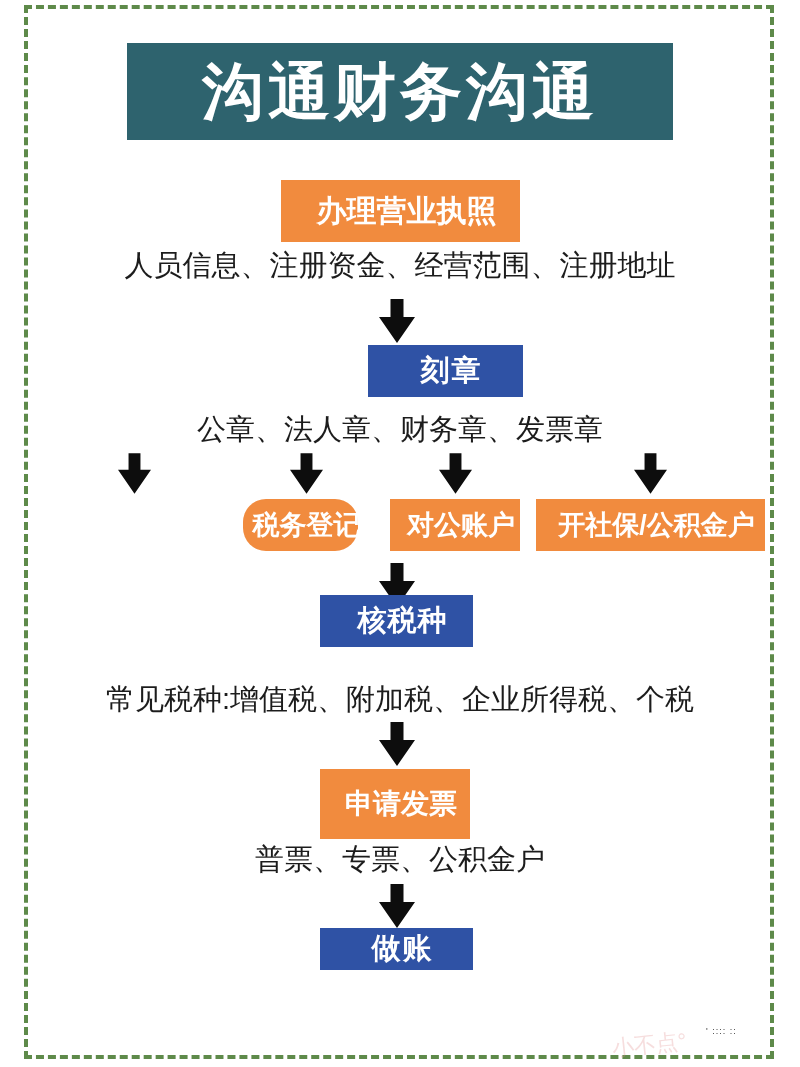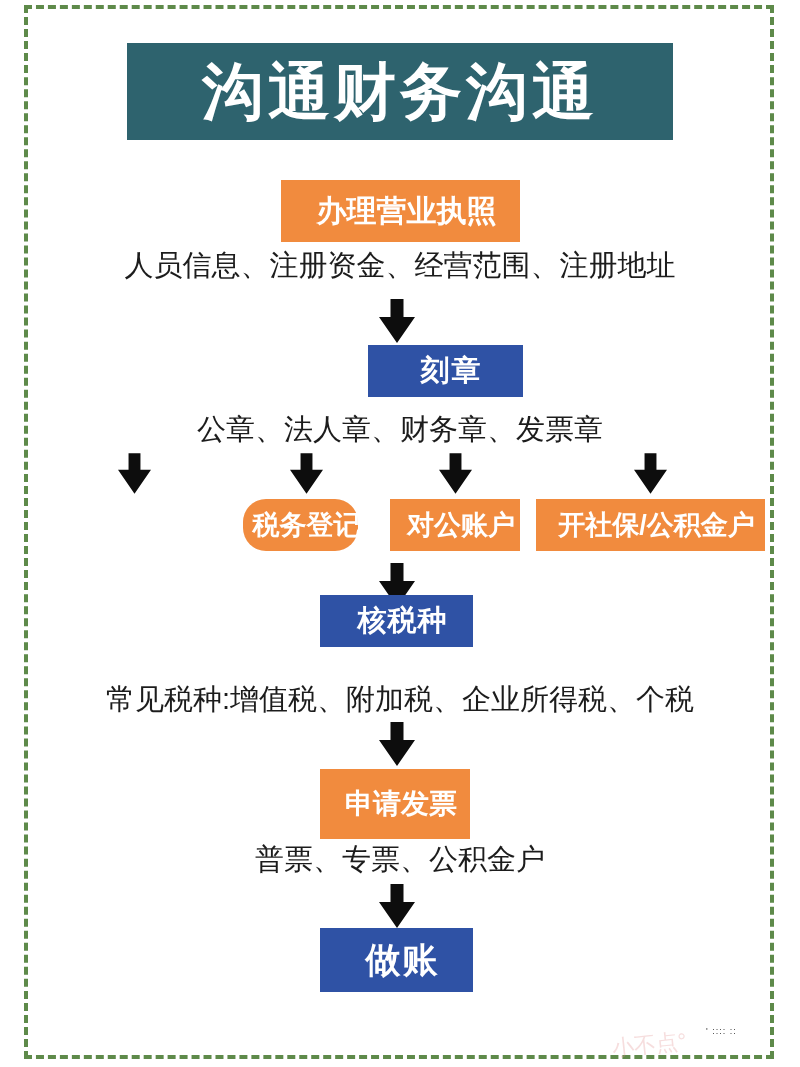--- a/index.html
+++ b/index.html
@@ -43,21 +43,21 @@
     white-space: nowrap;
     padding-left: 12px;
   }
   .node.orange { background: #f18b3e; }
   .node.blue   { background: #2f52a5; }
 
   .step1 { left: 281px; top: 180px; width: 239px; height: 62px; font-size: 30px; }
   .step2 { left: 320px; top: 345px; width: 155px; height: 52px; font-size: 29px; letter-spacing: 2px; margin-left: 48px; }
   .step3 { left: 320px; top: 595px; width: 153px; height: 52px; font-size: 29px; letter-spacing: 1px; }
   .step4 { left: 320px; top: 769px; width: 150px; height: 70px; font-size: 28px; }
-  .step5 { left: 320px; top: 928px; width: 153px; height: 64px; font-size: 35px; letter-spacing: 2px; }
+  .step5 { left: 320px; top: 928px; width: 153px; height: 42px; font-size: 29px; letter-spacing: 2px; }
 
   .branch { top: 499px; height: 52px; font-size: 27px; }
   .branch-0 { left: 33px;  width: 202px; }
   .branch-1 { left: 243px; width: 115px; border-radius: 23px; }
   .branch-2 { left: 390px; width: 130px; }
   .branch-3 { left: 536px; width: 229px; }
 
   .desc {
     position: absolute;
     left: 30px; width: 740px;

